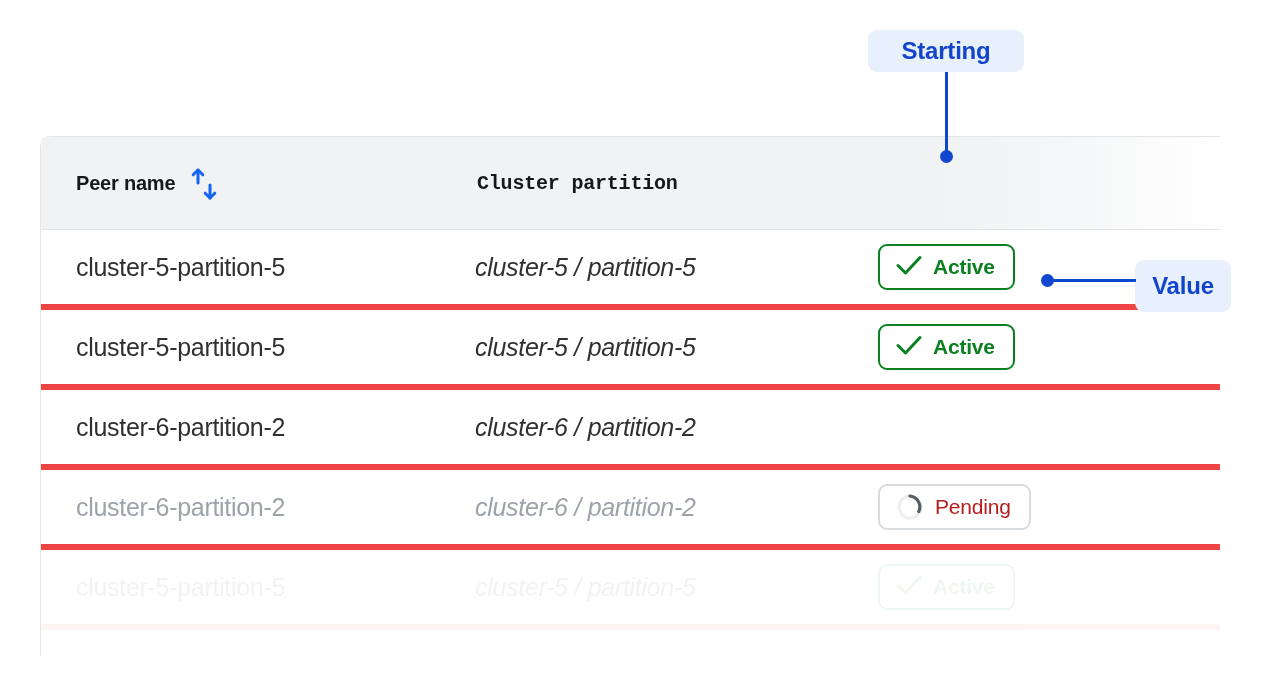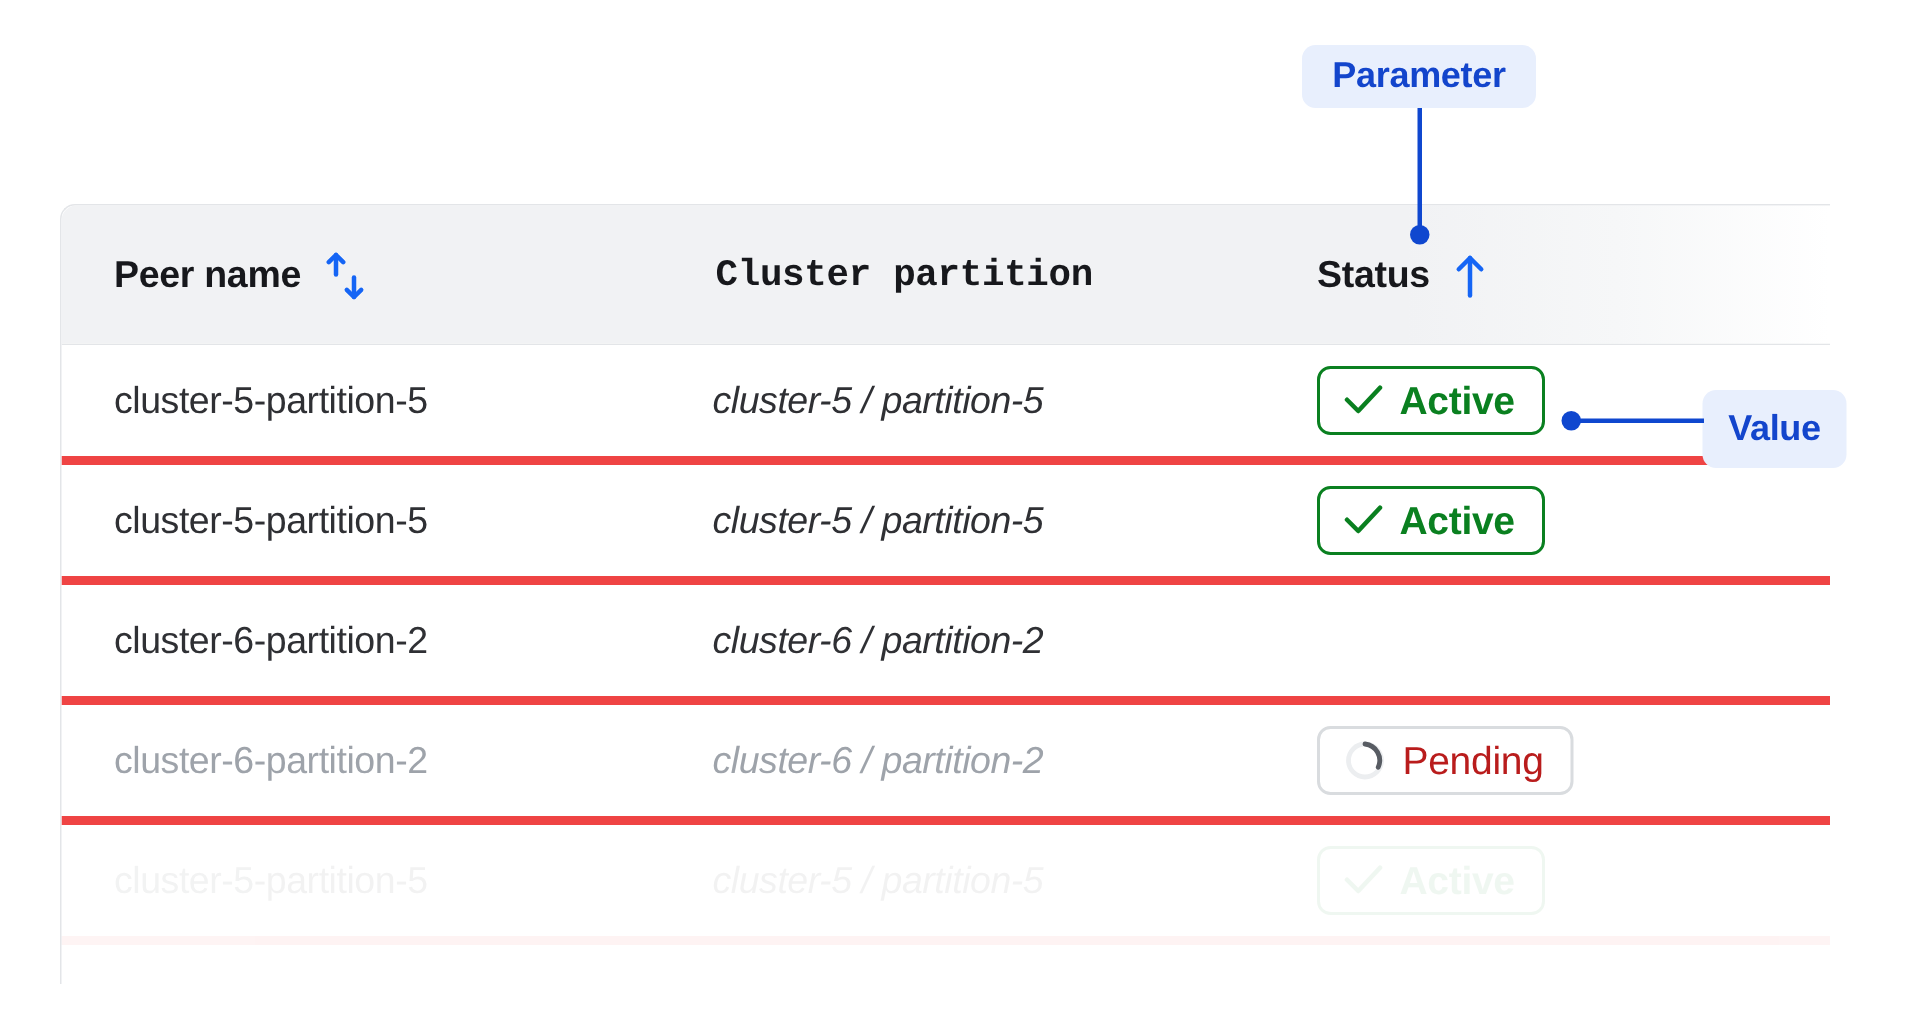--- a/index.html
+++ b/index.html
@@ -40,21 +40,21 @@
     border-bottom: 1px solid #e3e5e8;
     border-radius: 10px 0 0 0;
   }
   .th {
     position: absolute;
     top: 0;
     height: 93px;
     display: flex;
     align-items: center;
     gap: 14px;
-    font-size: 25px;
+    font-size: 20px;
     font-weight: bold;
     color: #17181c;
     letter-spacing: -0.2px;
   }
   .th-peer      { left: 35px; }
   .th-partition { left: 436px; font-family: Liberation Mono, monospace; }
   .th-status    { left: 837px; }
 
   .sort-icon { display: inline-flex; align-items: center; }
 
@@ -81,21 +81,21 @@
 
   
   .badge {
     display: inline-flex;
     align-items: center;
     gap: 11px;
     height: 46px;
     padding: 0 18px 0 16px;
     border-radius: 9px;
     border: 2px solid;
-    font-size: 26px;
+    font-size: 21px;
     font-weight: bold;
     letter-spacing: -0.2px;
     background: #ffffff;
   }
   .badge-active  { border-color: #0a8020; color: #0a8020; }
   .badge-starting{ border-color: #a531f0; color: #a531f0; }
   .badge-pending { border-color: #d9dcdf; color: #b91c1c; font-weight: normal; }
 
   .spinner { display: inline-flex; }
 
@@ -153,31 +153,20 @@
               <path d="M16.2 26.2 L21 31 L25.8 26.2"></path>
             </g>
           </svg>
         </span>
       </div>
 
       <div class="th th-partition">
         <span>Cluster partition</span>
       </div>
 
-      <div class="th th-status">
-        <span>Status</span>
-        <span class="sort-icon">
-          <svg width="26" height="30" viewBox="0 0 26 30">
-            <g fill="none" stroke="#1565f5" stroke-width="3" stroke-linecap="round" stroke-linejoin="round">
-              <path d="M13 28 V3"></path>
-              <path d="M5.5 10.5 L13 3 L20.5 10.5"></path>
-            </g>
-          </svg>
-        </span>
-      </div>
     </div>
 
     <div class="row">
       <span class="cell c-peer">cluster-5-partition-5</span>
       <span class="cell c-partition">cluster-5 / partition-5</span>
       <span class="cell c-status">
         <span class="badge badge-active">
           <span>
             <svg width="26" height="20" viewBox="0 0 26 20">
               <path d="M2 10.5 L9.5 18 L24 2.5" fill="none" stroke="#0a8020" stroke-width="3" stroke-linecap="round" stroke-linejoin="round"></path>
@@ -234,21 +223,21 @@
               <path d="M2 10.5 L9.5 18 L24 2.5" fill="none" stroke="#0a8020" stroke-width="3" stroke-linecap="round" stroke-linejoin="round"></path>
             </svg>
           </span>
           <span>Active</span>
         </span>
       </span>
     </div>
 
   </div>
 
-  <div class="anno-badge anno-parameter">Parameter</div>
+  <div class="anno-badge anno-parameter">Starting</div>
   <div class="anno-line anno-line-v"></div>
   <div class="anno-dot anno-dot-param"></div>
 
   <div class="anno-badge anno-value">Value</div>
   <div class="anno-line anno-line-h"></div>
   <div class="anno-dot anno-dot-value"></div>
 
 </div>
 
 </body></html>

